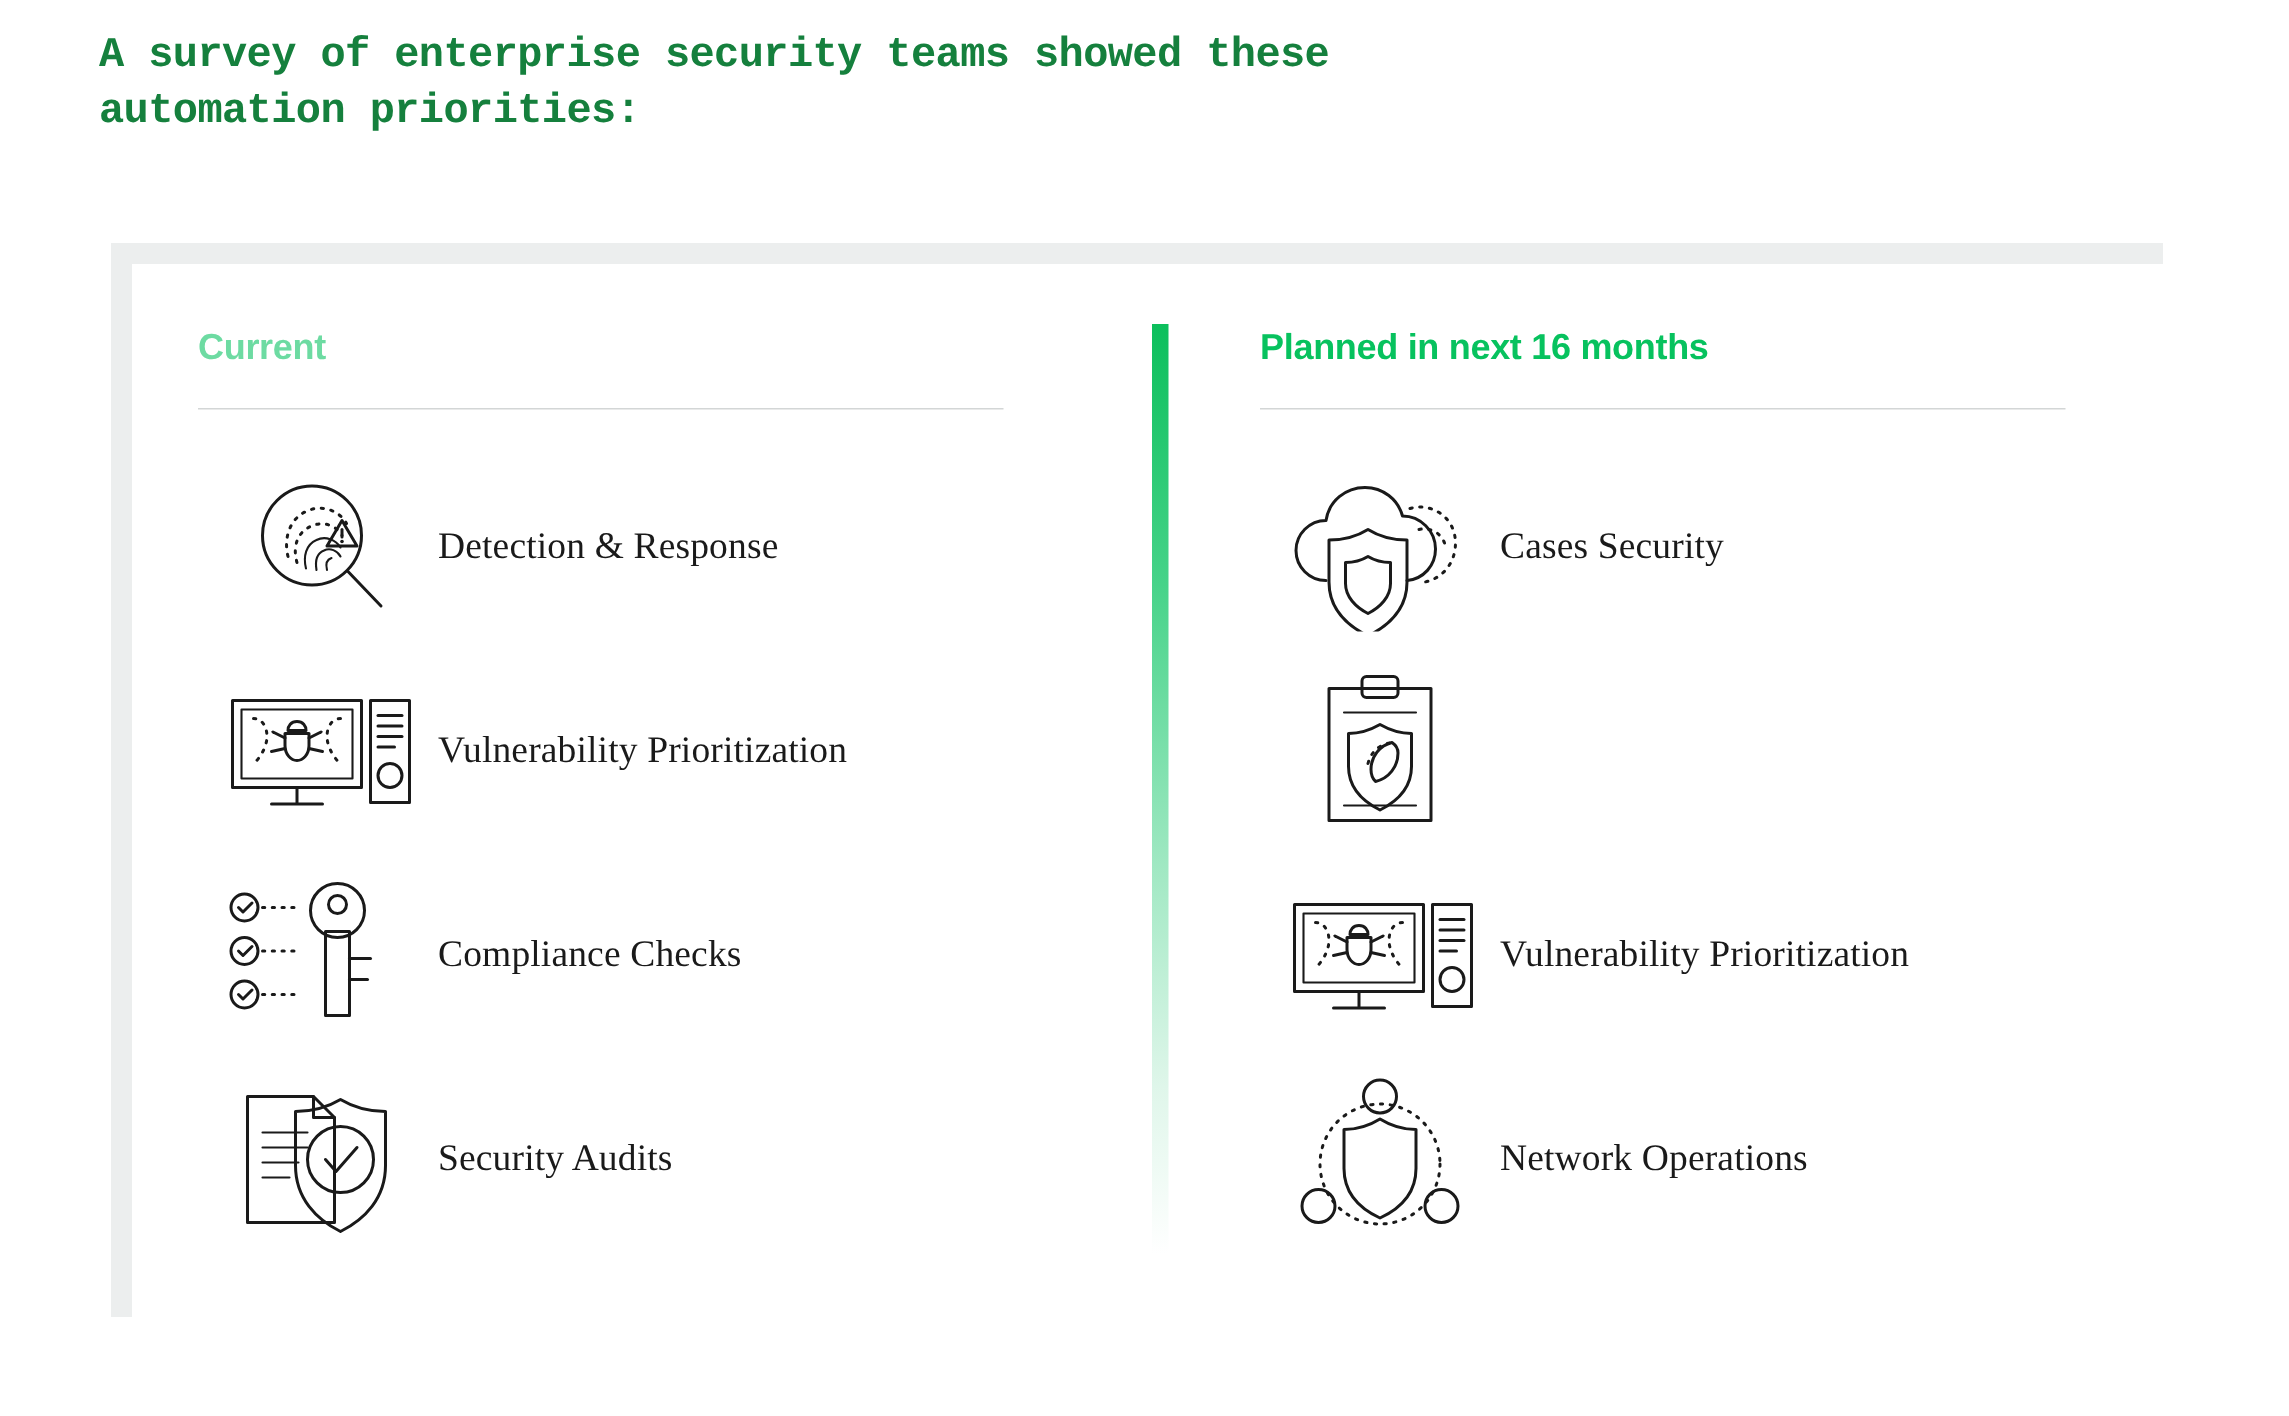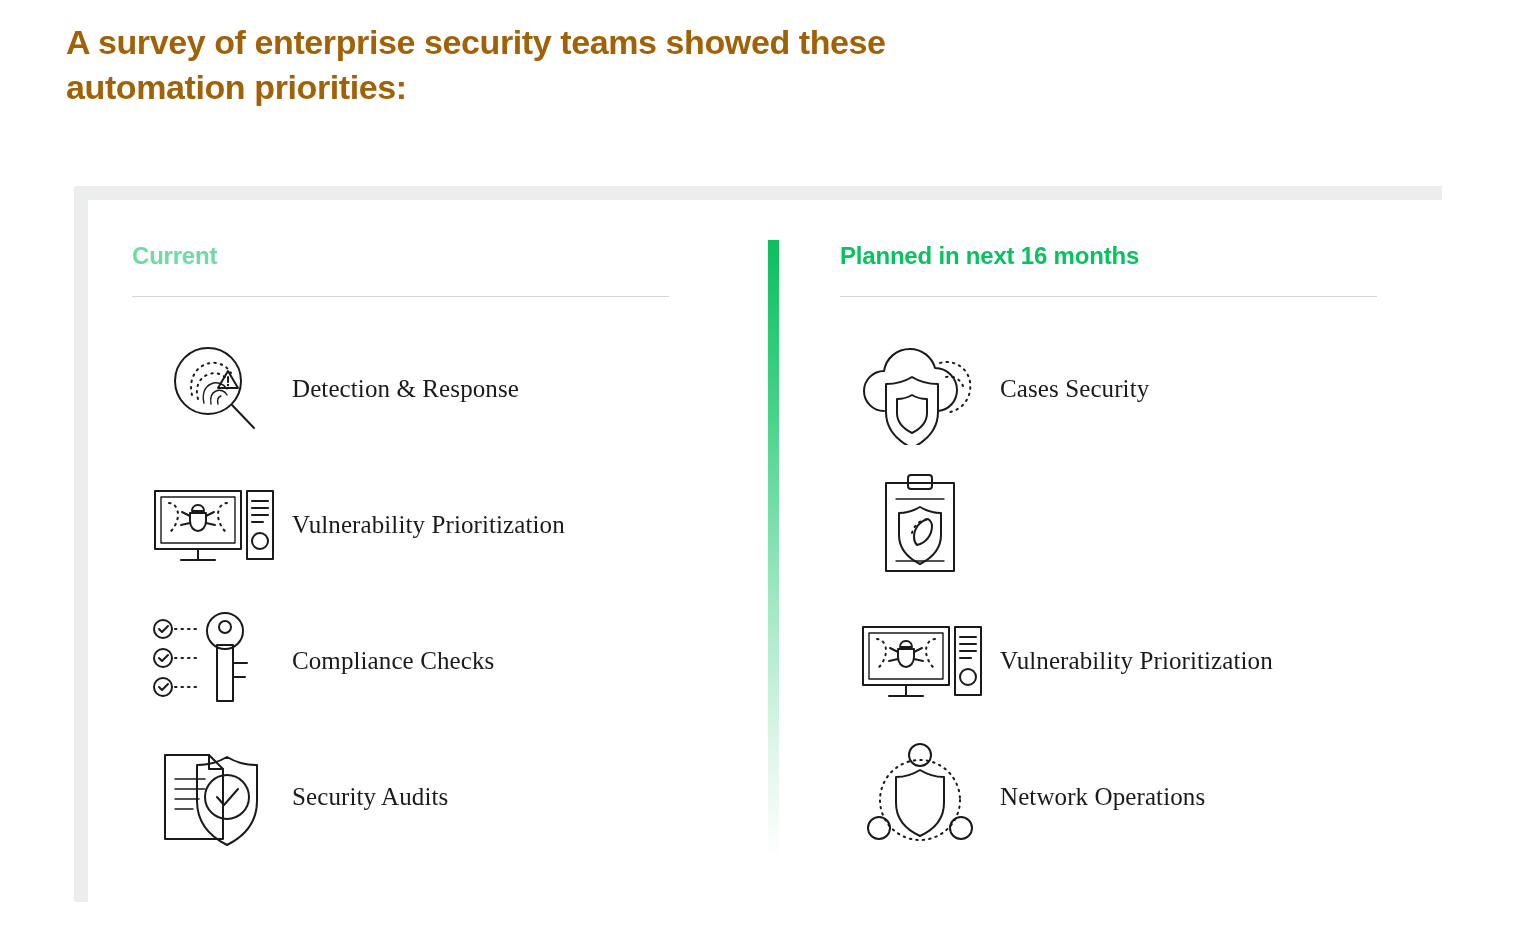--- a/index.html
+++ b/index.html
@@ -14,33 +14,33 @@
     color: #111111;
     overflow: hidden;
     position: relative;
   }
 
   .headline {
     position: absolute;
     left: 66px;
     top: 20px;
     width: 1100px;
-    font-family: Liberation Sans, sans-serif;
+    font-family: Liberation Mono, monospace;
     font-weight: bold;
-    font-size: 34px;
+    font-size: 28px;
     line-height: 1.32;
     letter-spacing: -0.4px;
-    color: #a16207;
+    color: #15803d;
     white-space: pre-line;
   }
 
   .panel {
     position: absolute;
     left: 74px;
-    top: 186px;
+    top: 162px;
     width: 1368px;
     height: 716px;
     background: #eceeee;
     box-sizing: border-box;
     padding: 14px 0 0 14px;
   }
   .panel-inner {
     width: 1354px;
     height: 702px;
     background: #ffffff;

